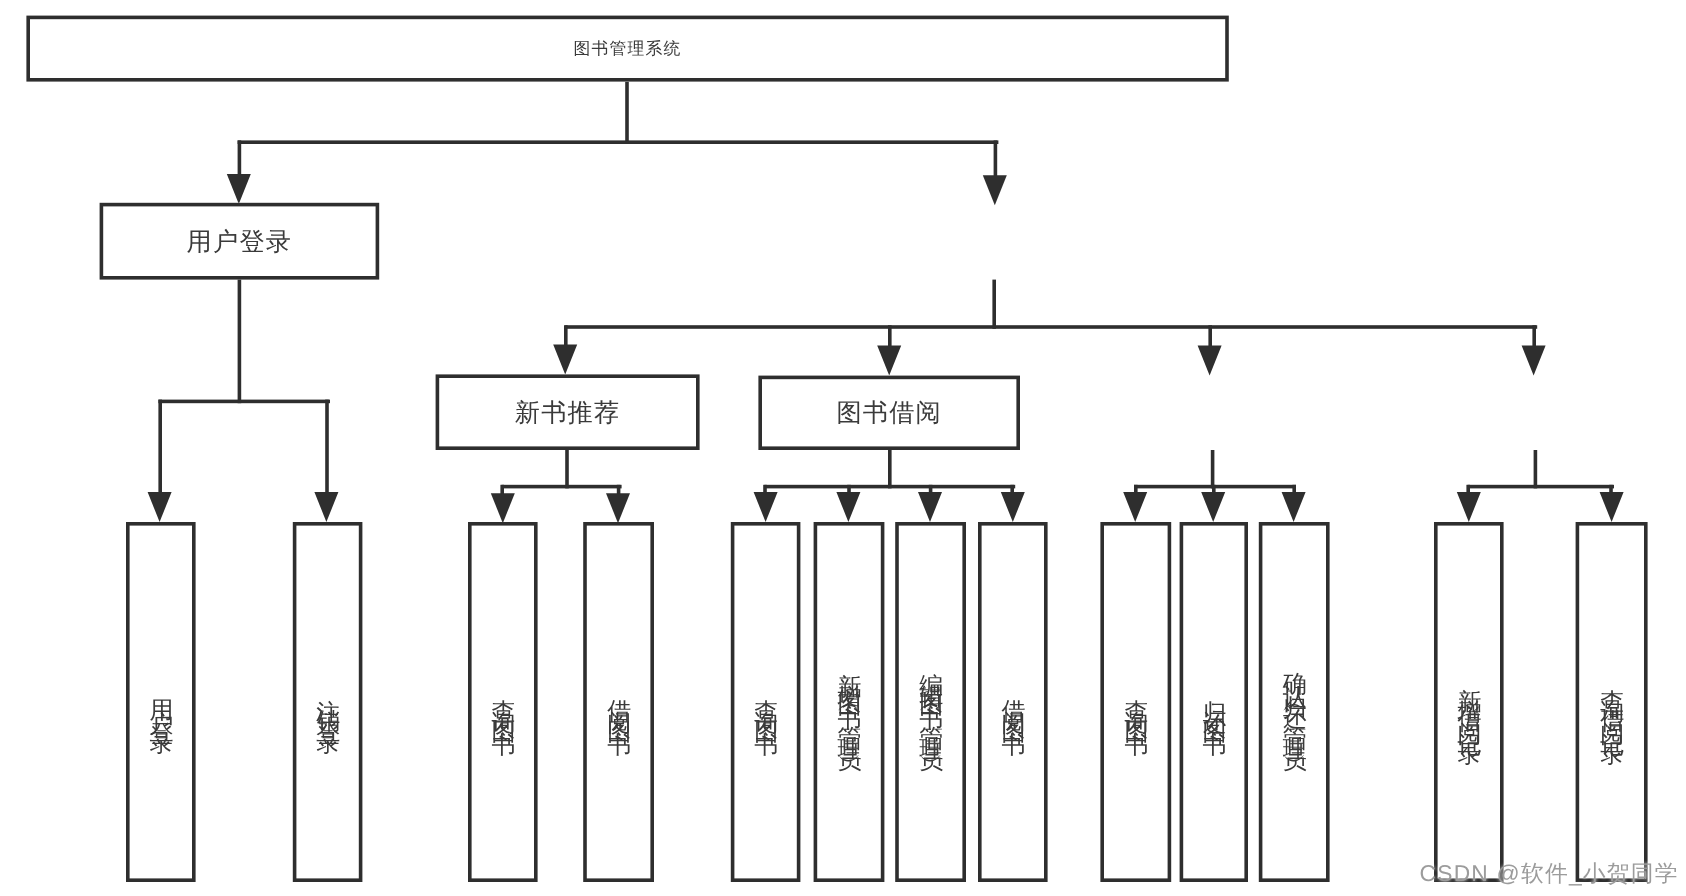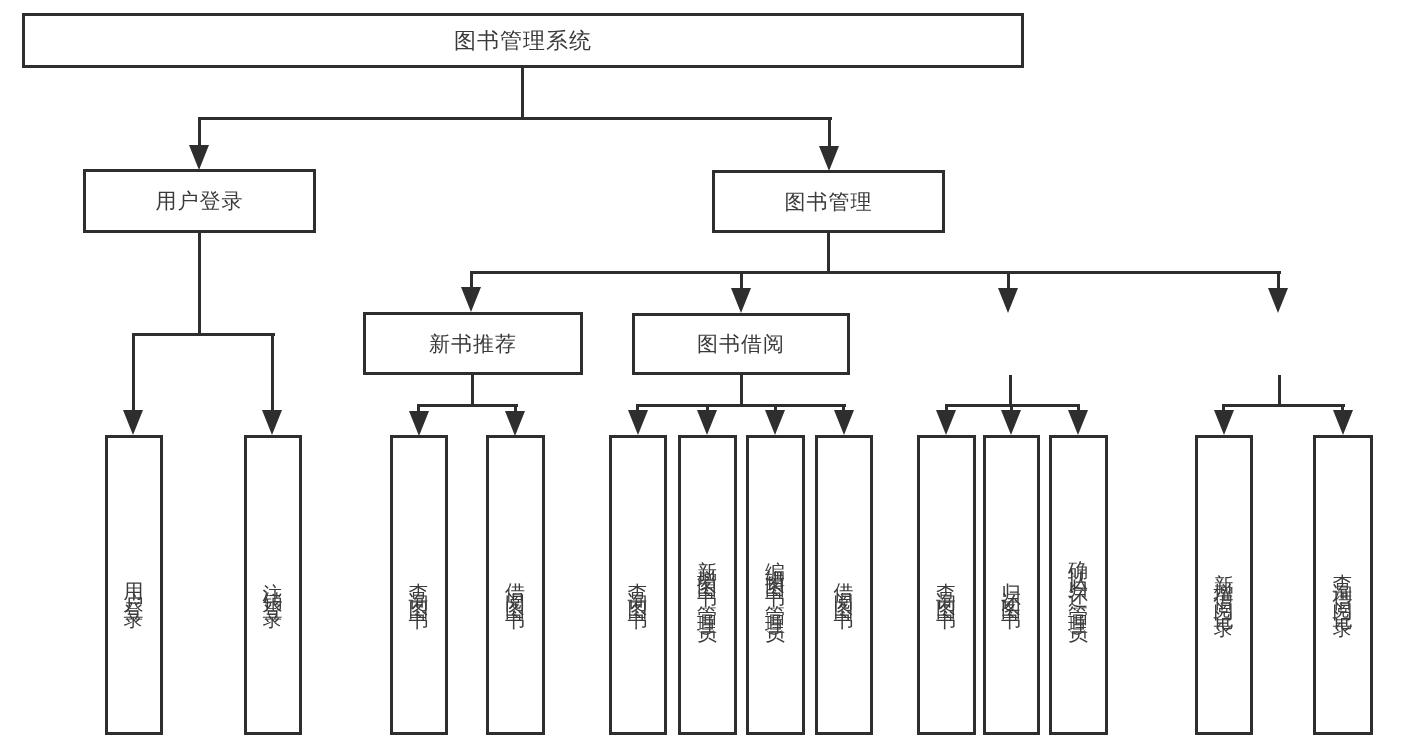--- a/index.html
+++ b/index.html
@@ -5,21 +5,21 @@
   html,body{margin:0;padding:0;background:#fff;}
   .canvas{
     position:relative;width:1405px;height:747px;background:#fff;overflow:hidden;
     font-family:"Liberation Sans","DejaVu Sans",sans-serif;color:#3a3a3a;
   }
   .node{
     position:absolute;box-sizing:border-box;background:#fff;
     border:3px solid #2e2e2e;display:flex;align-items:center;justify-content:center;
   }
   .hbox{font-size:21px;letter-spacing:1px;}
-  .root{font-size:22px;}
+  .root{font-size:14px;}
   .vbox{font-size:20px;}
   .vbox .vtext{
     writing-mode:vertical-rl;text-orientation:mixed;
     letter-spacing:9px;line-height:1;white-space:nowrap;
   }
   .cline{position:absolute;background:#2e2e2e;}
   .arrowhead{
     position:absolute;width:0;height:0;
     border-left:10px solid transparent;border-right:10px solid transparent;
     border-top:25px solid #2e2e2e;
@@ -89,23 +89,20 @@
       <div class="arrowhead" style="left: 1333px; top: 410px; border-top-color: rgb(46, 46, 46);"></div>
     </div>
 
   <div class="node hbox root" style="left:22px;top:13px;width:1002px;height:55px;">
     <span>图书管理系统</span>
   </div>
 
   <div class="node hbox" style="left:83px;top:169px;width:233px;height:64px;">
     <span>用户登录</span>
   </div>
-  <div class="node hbox" style="left:712px;top:170px;width:233px;height:63px;">
-    <span>图书管理</span>
-  </div>
 
   <div class="node hbox" style="left:632px;top:313px;width:218px;height:62px;">
     <span>图书借阅</span>
   </div>
   <div class="node hbox" style="left:363px;top:312px;width:220px;height:63px;">
     <span>新书推荐</span>
   </div>
 
   <div class="node vbox" style="left:105px;top:435px;width:58px;height:300px;">
     <span class="vtext">用户登录</span>
@@ -144,13 +141,14 @@
     <span class="vtext">确认归还（管理员）</span>
   </div>
 
   <div class="node vbox" style="left:1195px;top:435px;width:58px;height:300px;">
     <span class="vtext">新增借阅记录</span>
   </div>
   <div class="node vbox" style="left:1313px;top:435px;width:60px;height:300px;">
     <span class="vtext">查询借阅记录</span>
   </div>
 
+  <div class="watermark">CSDN @软件_小贺同学</div>
 </div>
 
 </body></html>

